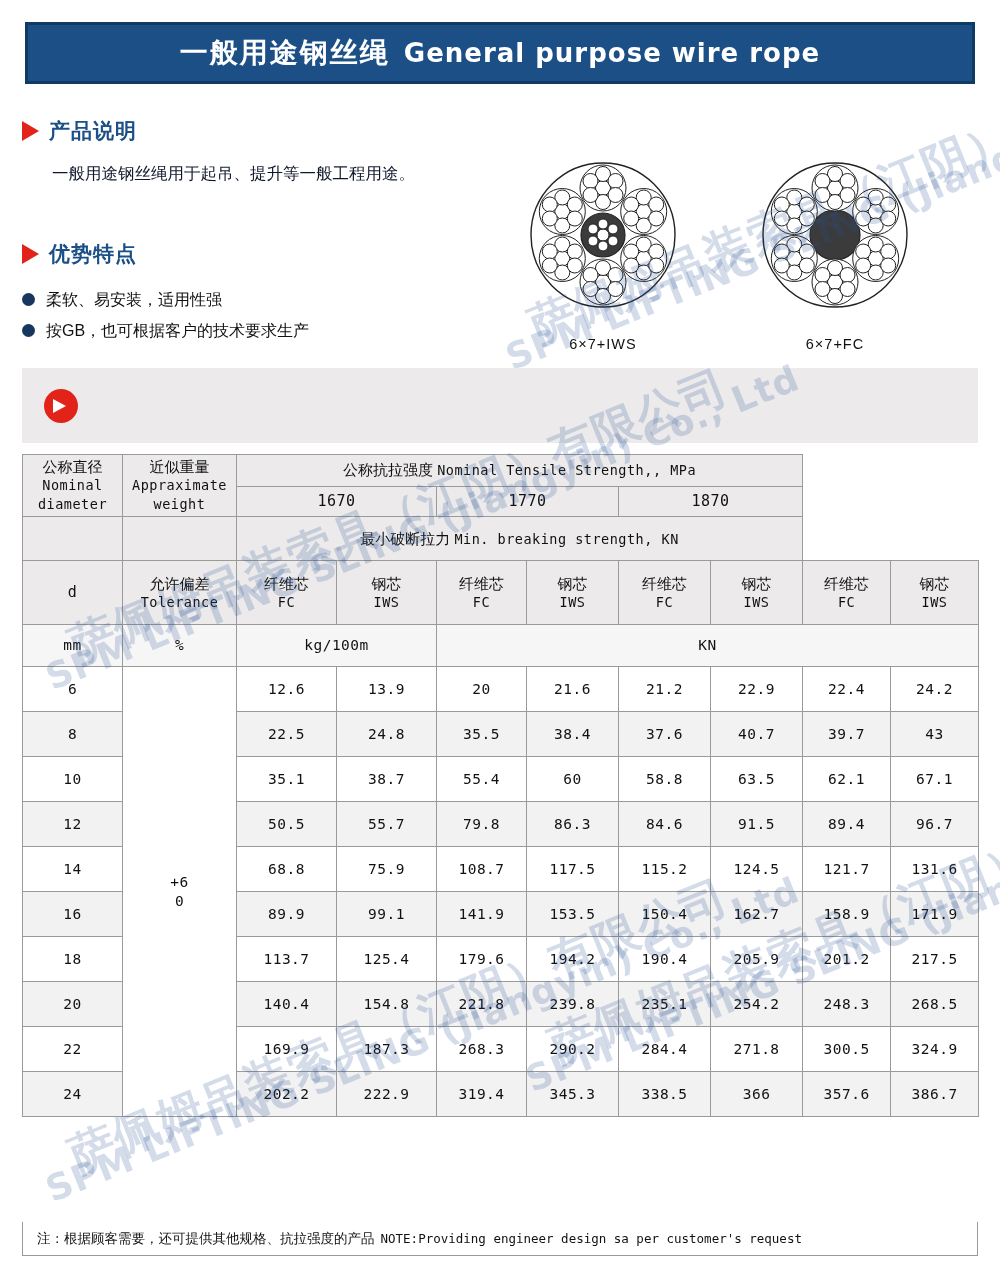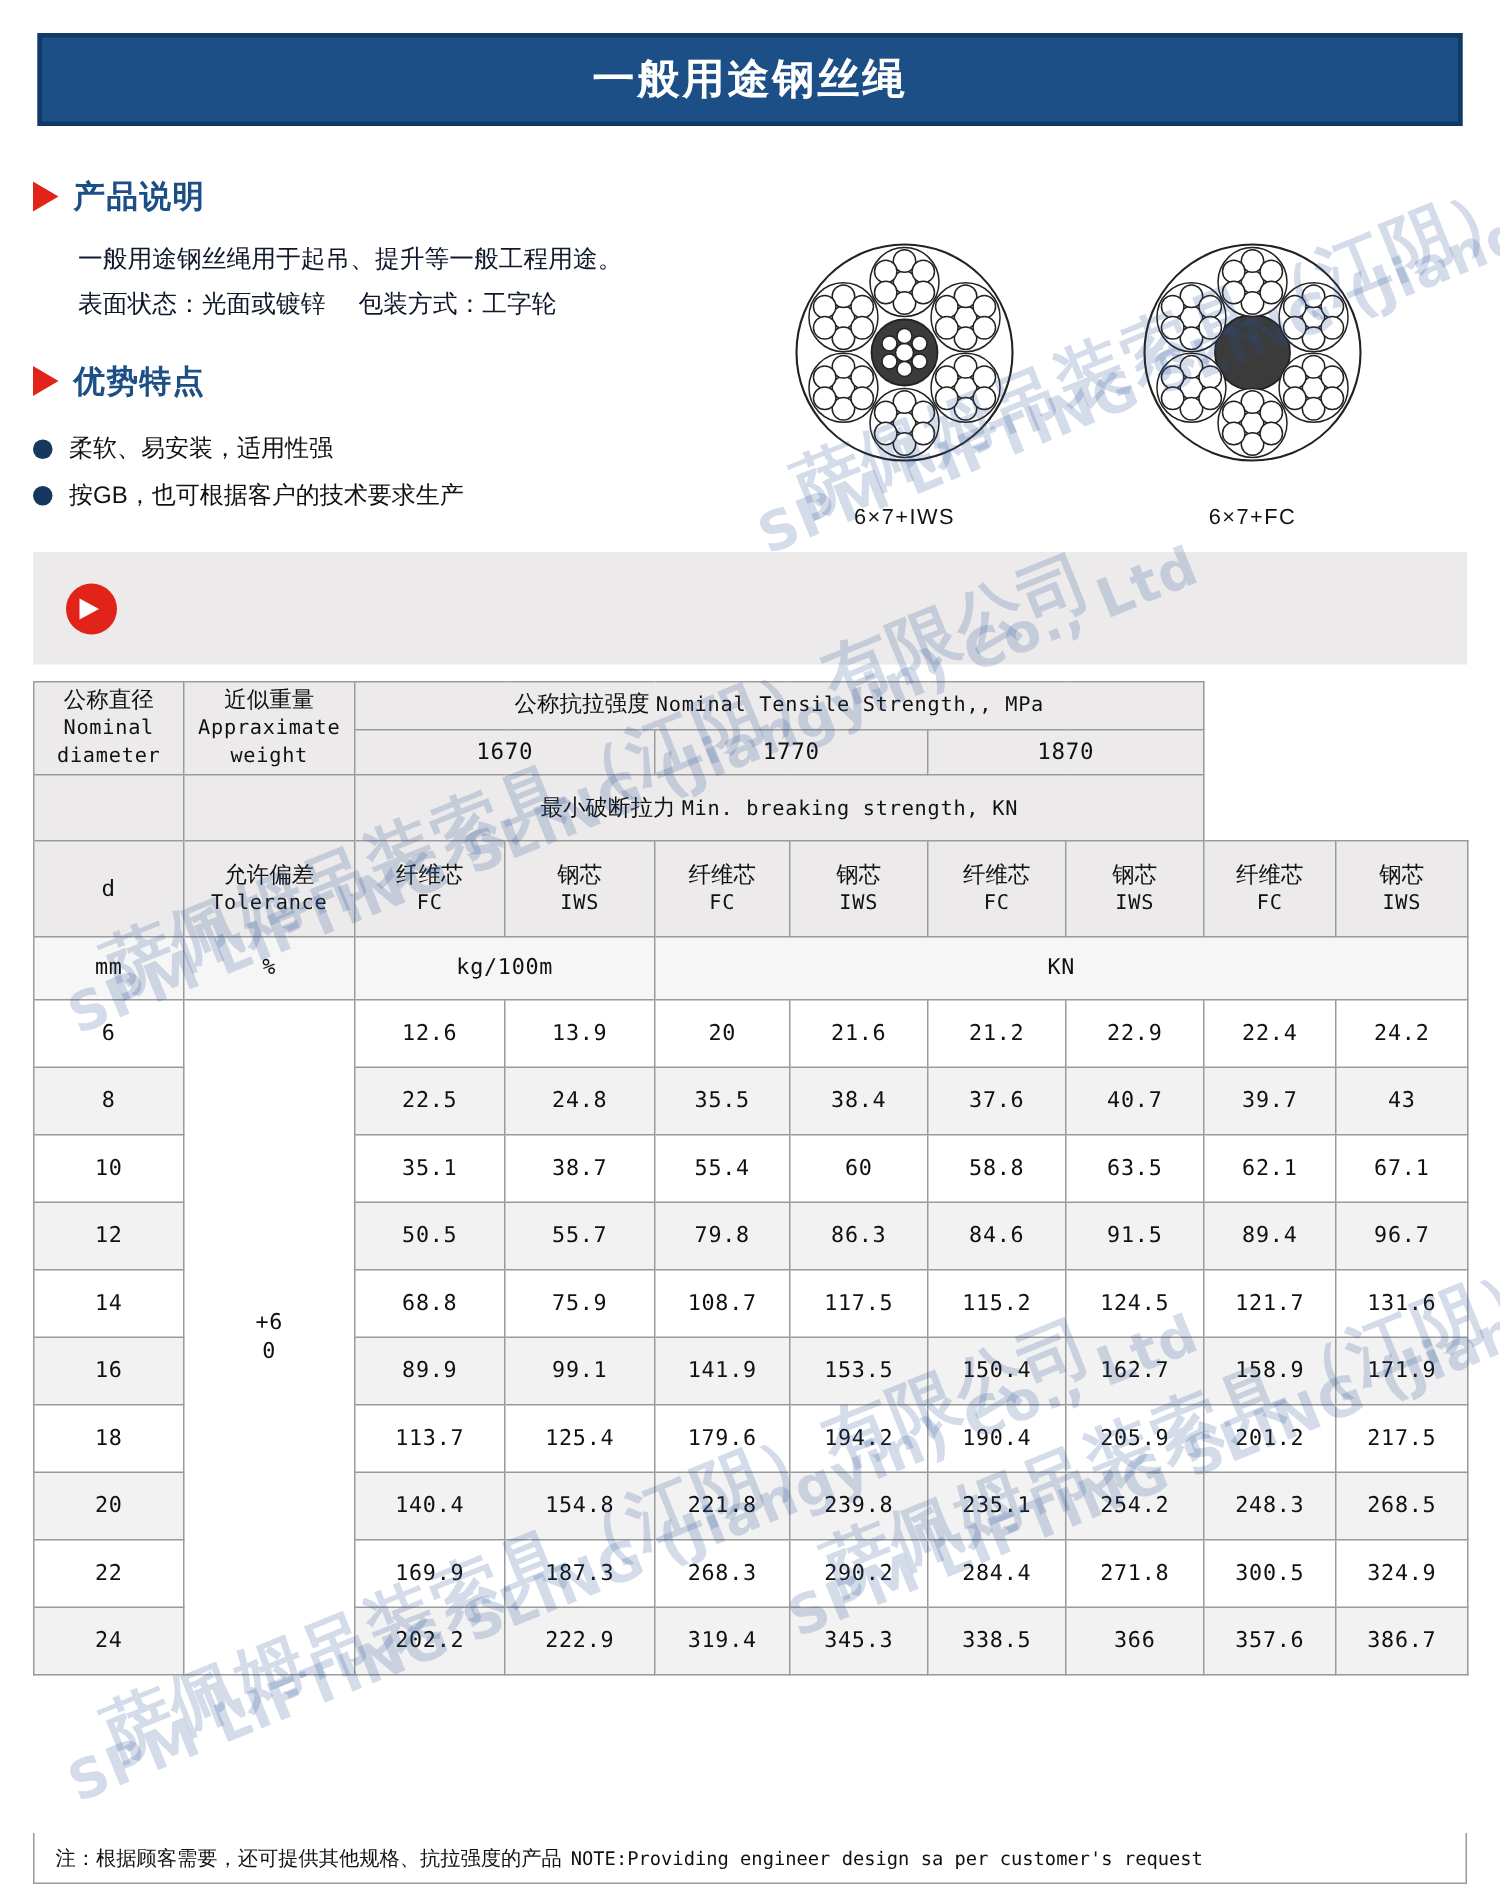--- a/index.html
+++ b/index.html
@@ -184,32 +184,30 @@
   #wm5 { left: 540px; top: 1020px; font-size: 46px; transform: rotate(-22deg); }
   #wm6 { left: 520px; top: 1062px; font-size: 36px; transform: rotate(-22deg); font-family: "DejaVu Sans", sans-serif;}
   #wm7 { left: 60px;  top: 1130px; font-size: 46px; transform: rotate(-22deg); }
   #wm8 { left: 40px;  top: 1172px; font-size: 36px; transform: rotate(-22deg); font-family: "DejaVu Sans", sans-serif;}
 </style>
 </head>
 <body>
 
 <div class="banner">
   <span class="banner-cn">一般用途钢丝绳</span>
+  <span class="banner-en">General purpose wire rope</span>
 </div>
 
 <div class="sec" id="sec-desc">
   <span class="tri"></span>
   <span class="sec-title">产品说明</span>
 </div>
 
 <div class="desc-lines">
   <div>一般用途钢丝绳用于起吊、提升等一般工程用途。</div>
-  <div>
-    <span>表面状态：</span><span>光面或镀锌</span><span class="sp"></span><span>包装方式：</span><span>工字轮</span>
-  </div>
 </div>
 
 <div class="sec" id="sec-adv">
   <span class="tri"></span>
   <span class="sec-title">优势特点</span>
 </div>
 
 <div class="adv-list">
   <div class="adv-item">
     <span class="dot"></span>

